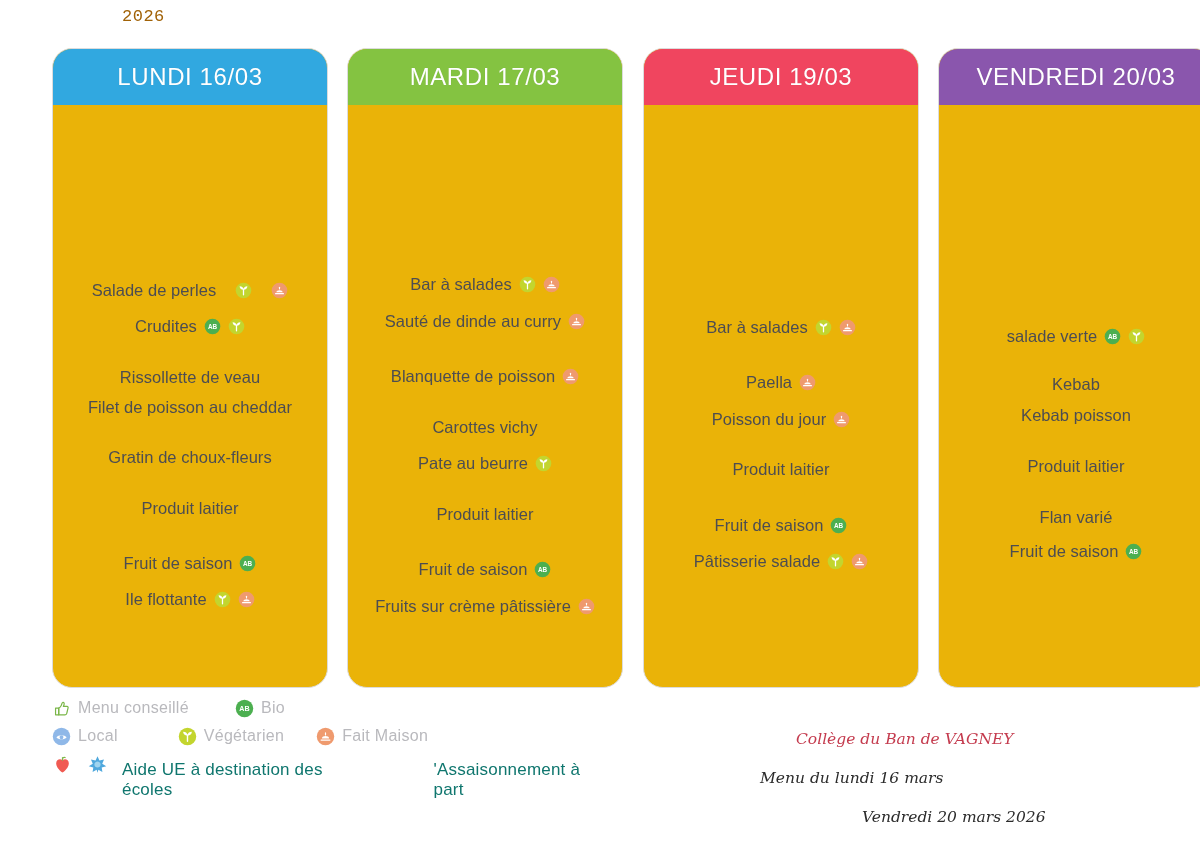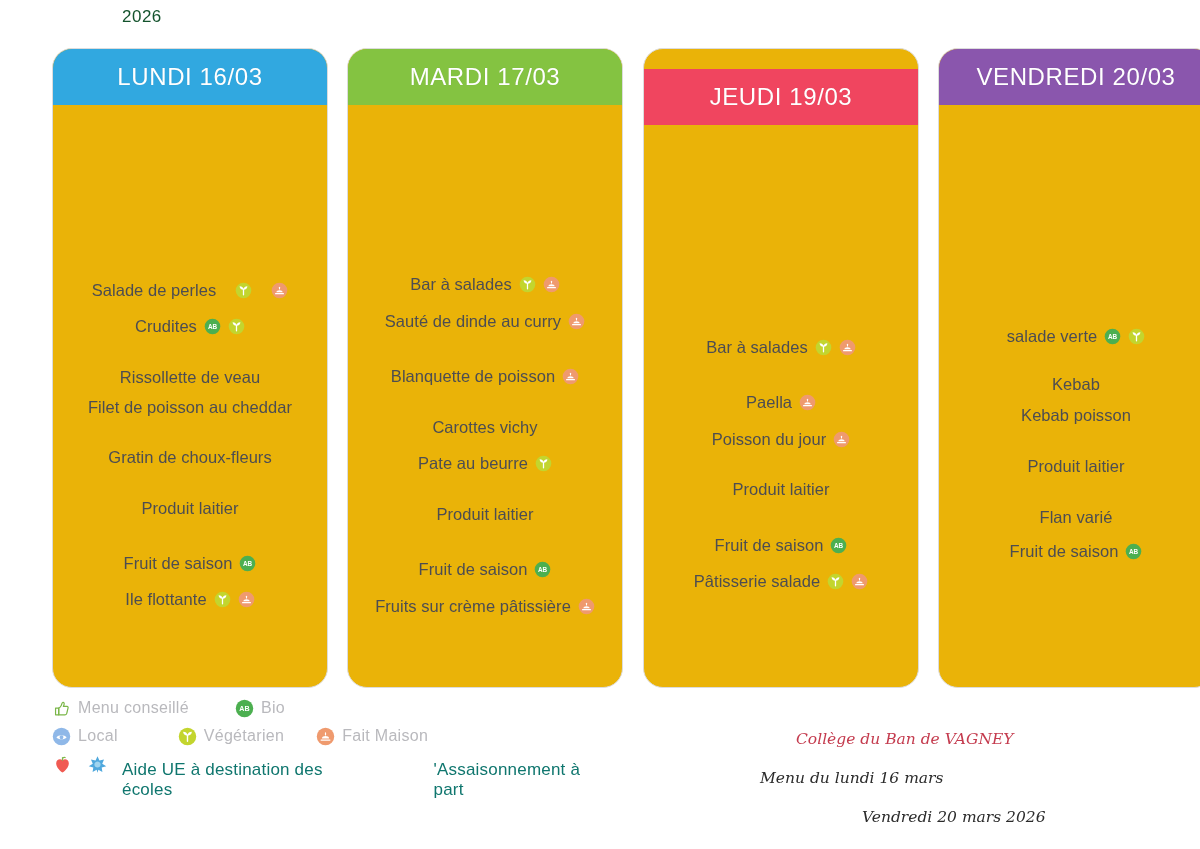--- a/index.html
+++ b/index.html
@@ -11,22 +11,22 @@
     position:relative;
     color:#4a4a4a;
   }
 
   
   .top-fragment{
     position:absolute;
     left:122px; top:4px;
     font-size:17px;
     letter-spacing:.5px;
-    color:#14532d;
-    font-family:Liberation Sans, sans-serif;
+    color:#a16207;
+    font-family:Liberation Mono, monospace;
     height:18px;
     overflow:hidden;
     line-height:26px;
   }
 
   
   .cards{
     position:absolute;
     left:0; top:48px;
     width:1200px; height:640px;
@@ -311,21 +311,21 @@
               <circle cx="12" cy="12" r="11" fill="#ef9a6e"></circle>
               <path d="M6.5 16.5 L17.5 16.5" fill="none" stroke="#ffffff" stroke-width="1.7" stroke-linecap="round" stroke-linejoin="round"></path>
               <path d="M7.5 14.5 C7.5 10.5 16.5 10.5 16.5 14.5 Z" fill="#ffffff"></path>
               <path d="M12 7.5 L12 10" fill="none" stroke="#ffffff" stroke-width="1.5" stroke-linecap="round" stroke-linejoin="round"></path>
             </svg>
           </span>
         </div>
       </div>
     </div>
     <div class="card" style="left: 643px; width: 276px; height: 640px;">
-      <div class="card-head" style="background: rgb(240, 69, 95); margin-top: 20px;">
+      <div class="card-head" style="background: rgb(240, 69, 95);">
         <span>JEUDI 19/03</span>
       </div>
       <div class="card-body">
         <div class="menu-line" style="top: 213px;">
           <span class="txt">Bar à salades</span>
           <span class="badge">
             <svg viewBox="0 0 24 24" width="17" height="17">
               <circle cx="12" cy="12" r="11" fill="#c3d52e"></circle>
               <path d="M12 18 L12 10" fill="#fff" stroke="#ffffff" stroke-width="1.8" stroke-linecap="round" stroke-linejoin="round"></path>
               <path d="M12 11 C8.5 11 6.5 8.5 6.5 6 C10 6 12 8 12 11 Z" fill="#ffffff"></path>

